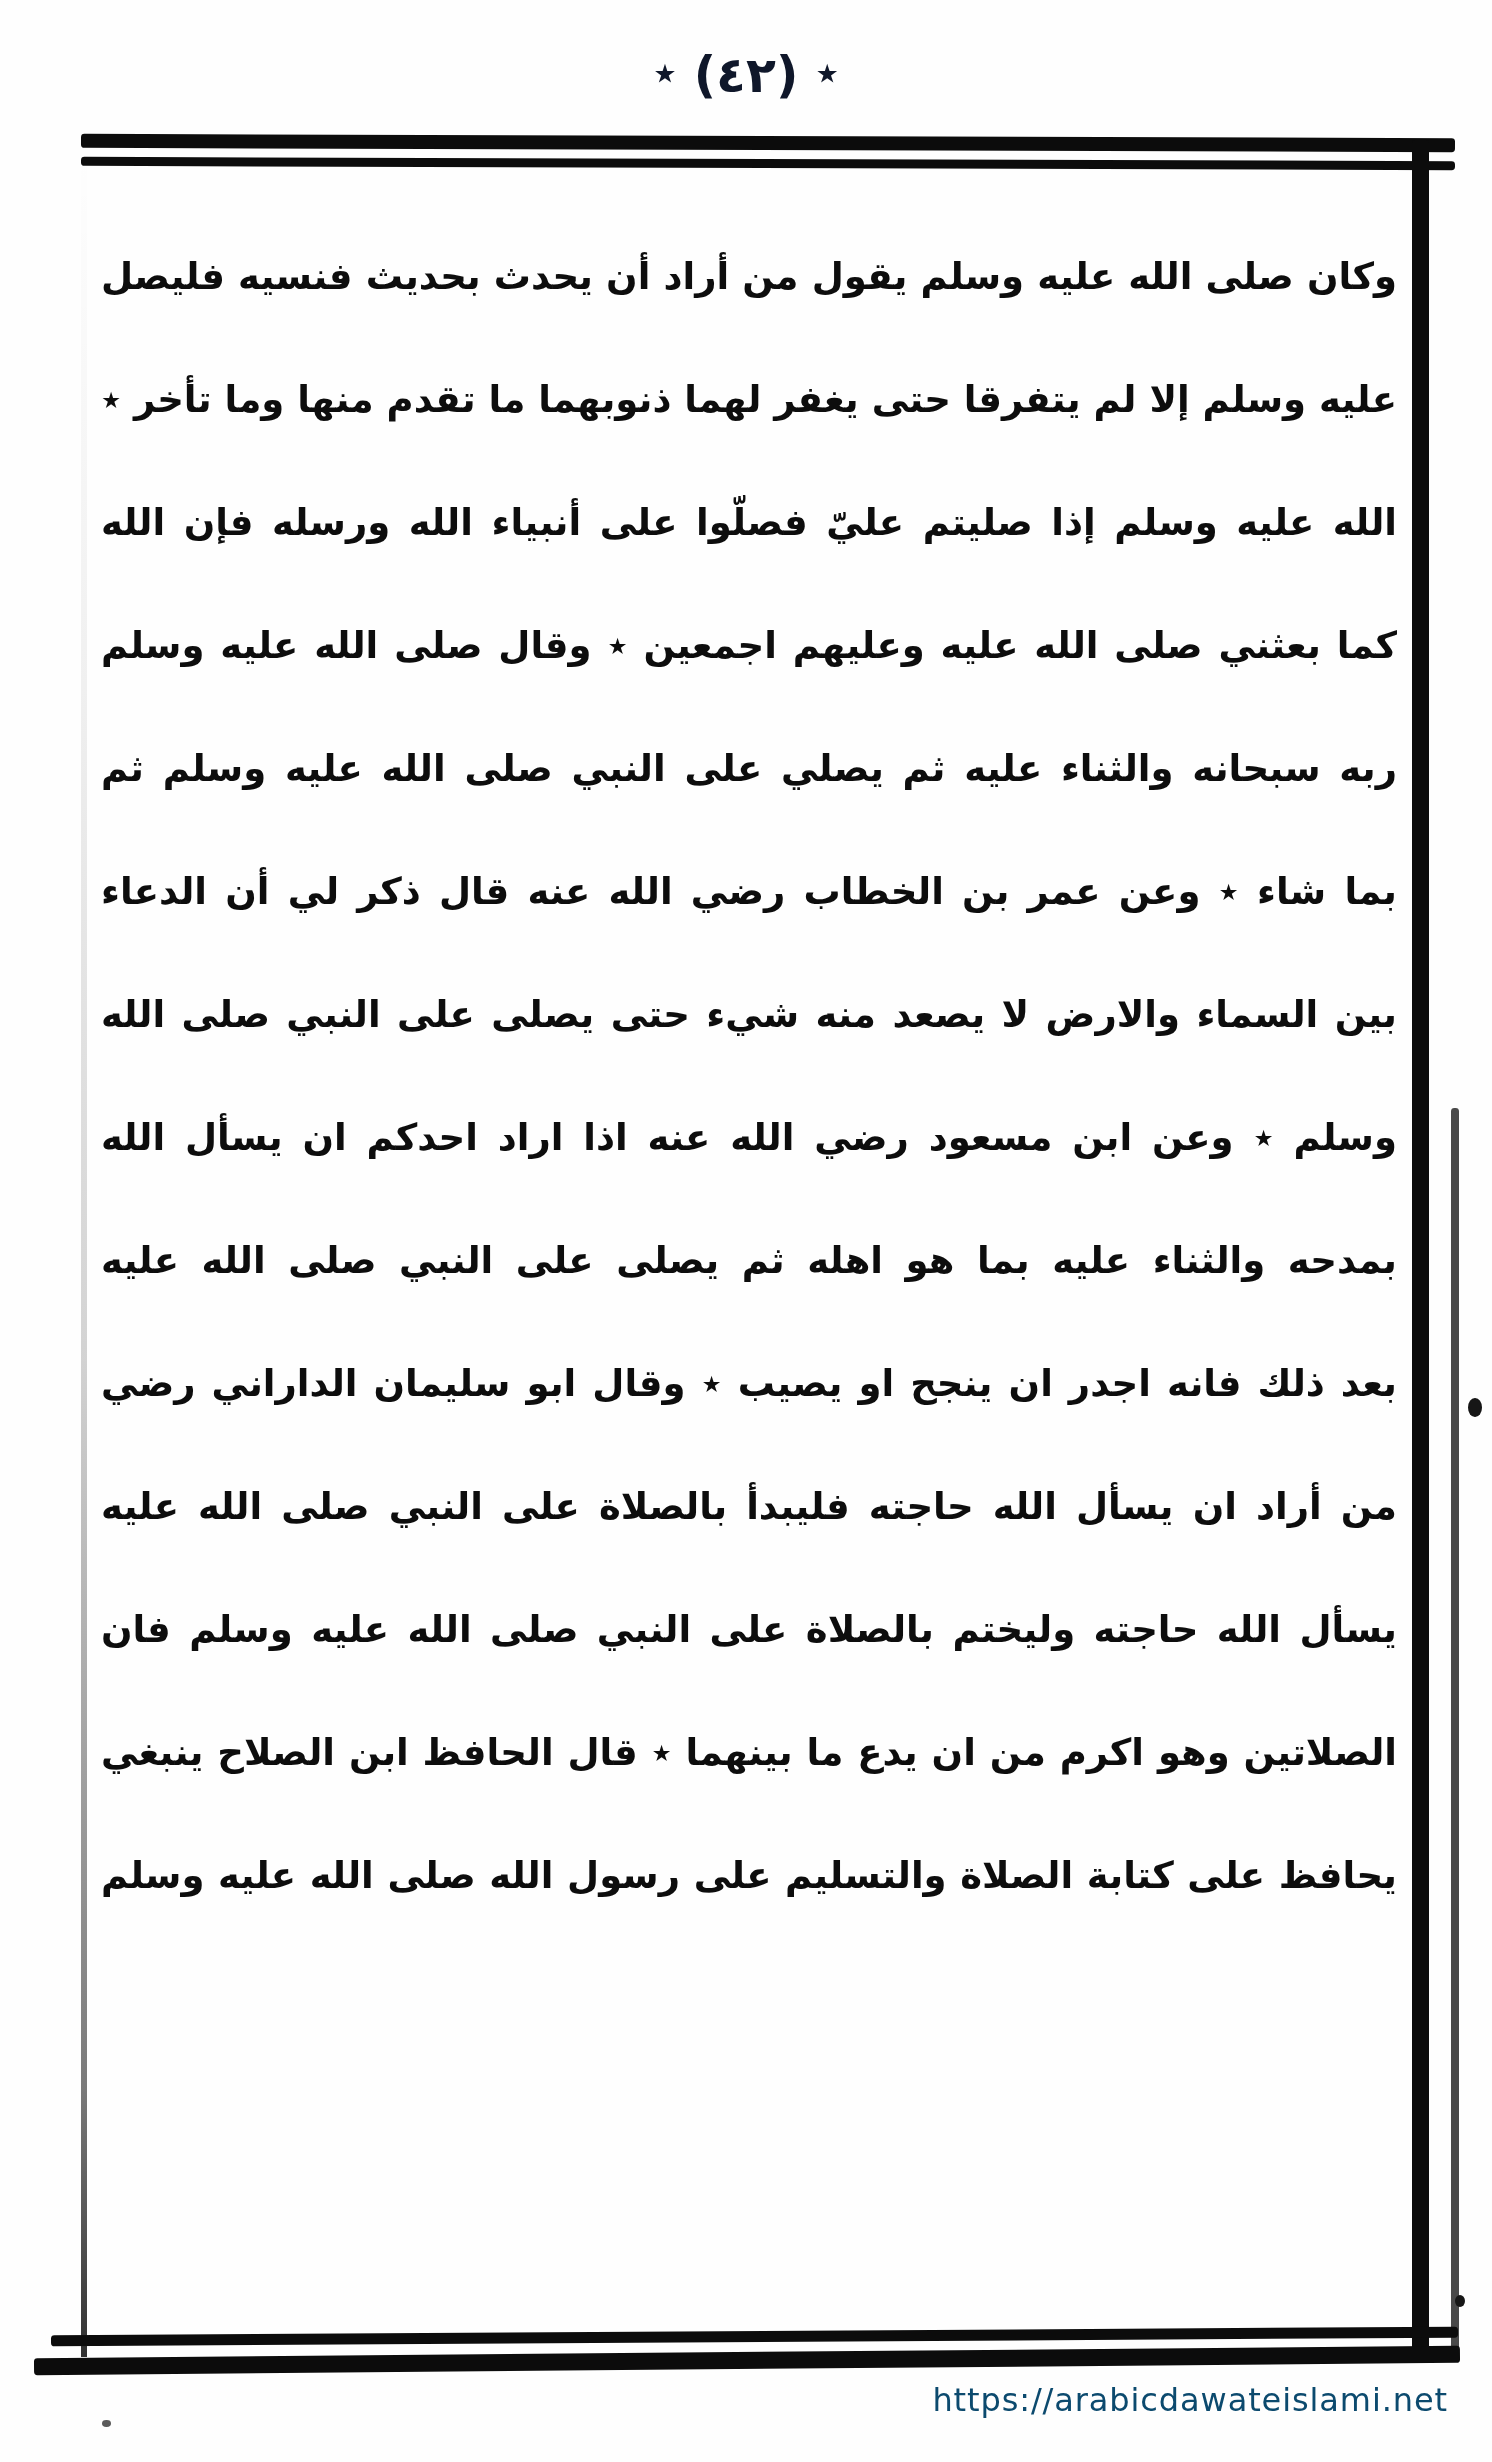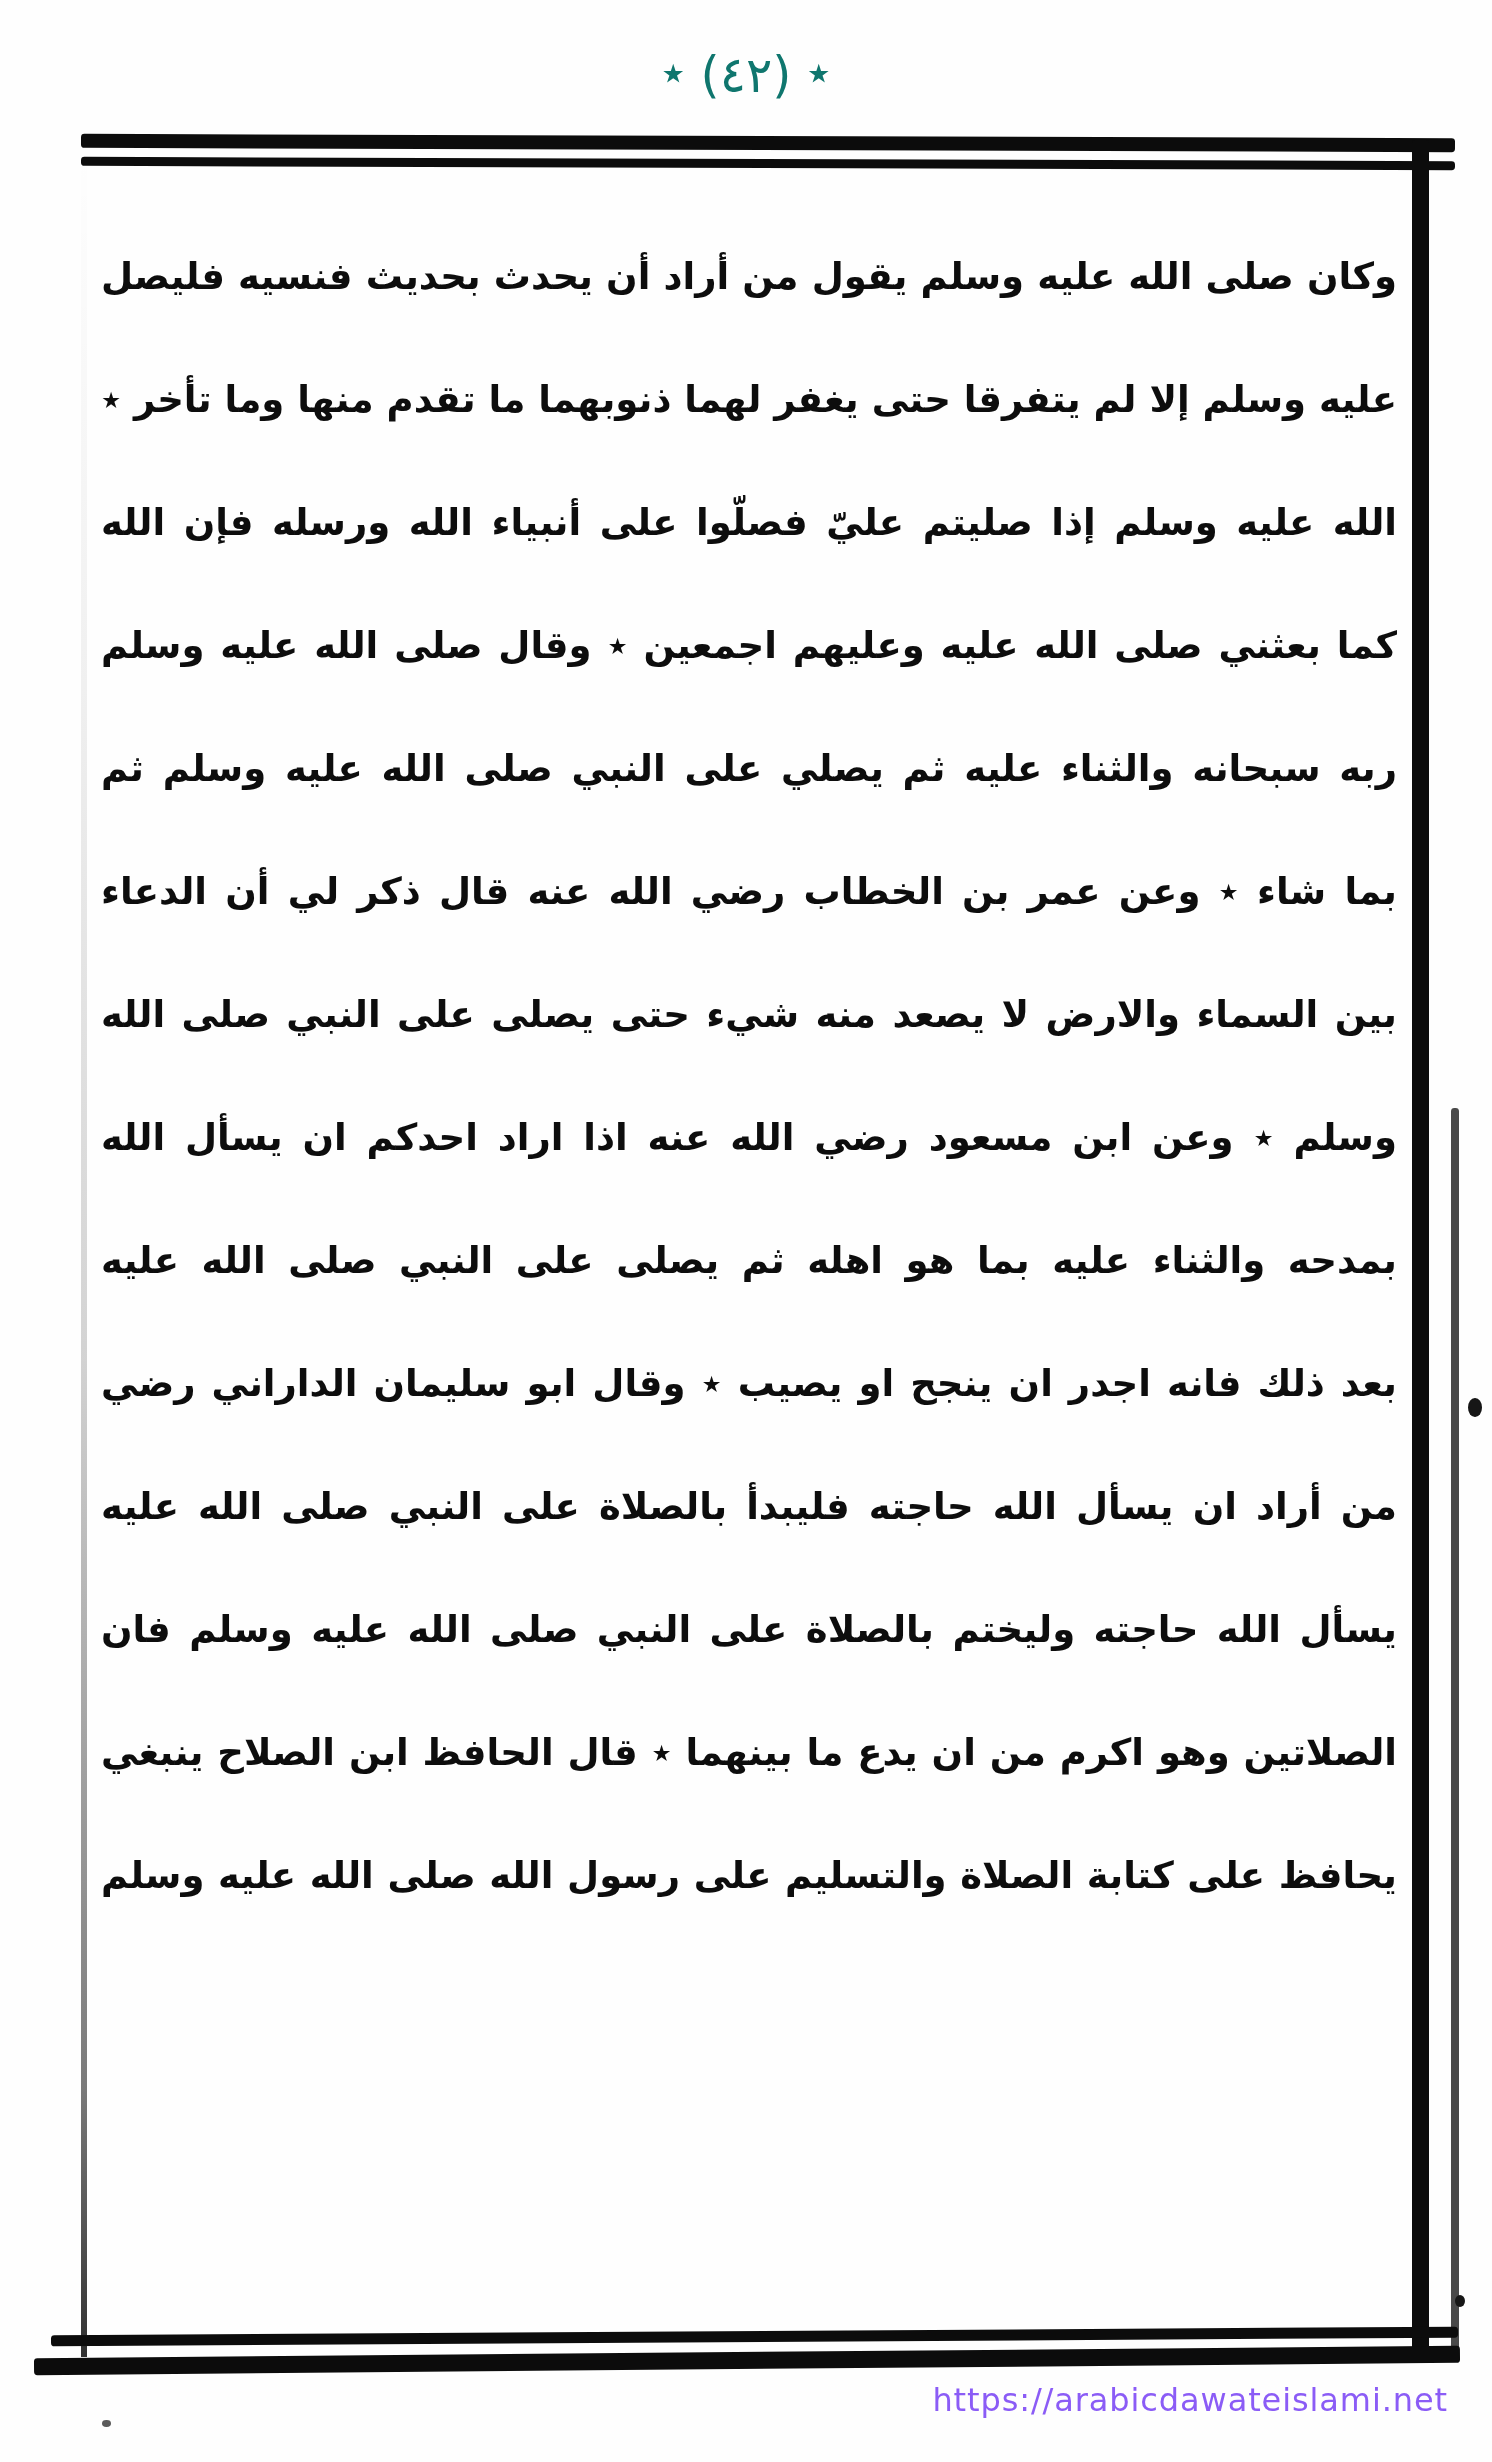--- a/index.html
+++ b/index.html
@@ -12,22 +12,22 @@
     overflow: hidden;
   }
 
   
   .header-ornament {
     position: absolute;
     top: 47px; left: 0;
     width: 100%;
     text-align: center;
     font-size: 49px;
-    font-weight: normal;
-    color: #0f766e;
+    font-weight: bold;
+    color: #0f172a;
     letter-spacing: 3.4px;
     direction: ltr;
   }
   .header-ornament .flourish { font-size: 43px; vertical-align: 5.1px; }
 
   
   .bline { position: absolute; background: #0c0c0c; border-radius: 3.4px; }
   .b-top1    { left: 81px;  top: 136px;  width: 1374px; height: 13.6px; transform: rotate(0.18deg); }
   .b-top2    { left: 81px;  top: 159px;  width: 1374px; height: 8.5px; transform: rotate(0.18deg); }
   .b-right1  { left: 1412px; top: 140px; width: 17px;  height: 2217px; }
@@ -65,21 +65,21 @@
   .speckle { position: absolute; background: #161616; border-radius: 50%; }
   .sp1 { left: 1468px; top: 1398px; width: 13.6px; height: 19px; }
   .sp2 { left: 1455px; top: 2295px; width: 10.2px; height: 12px; }
   .sp3 { left: 102px;  top: 2420px; width: 8.5px; height: 6.8px; opacity: .7; }
 
   
   .watermark {
     position: absolute;
     top: 2381px; right: 44px;
     font-size: 32px;
-    color: #8b5cf6;
+    color: #0c4a6e;
     letter-spacing: 0.9px;
     direction: ltr;
     font-family: "DejaVu Sans", sans-serif;
     margin-left: 28px;
   }
 </style>
 </head>
 <body>
 
 <div class="page">

